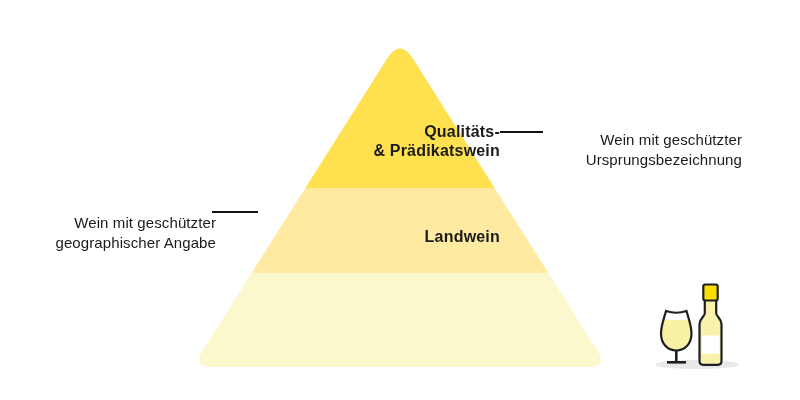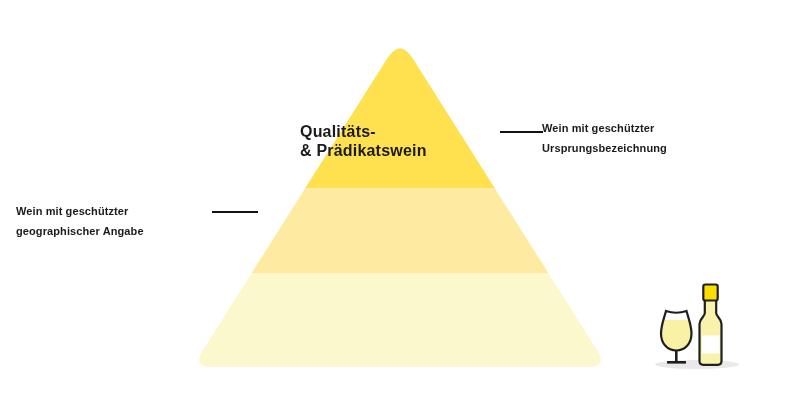--- a/index.html
+++ b/index.html
@@ -8,35 +8,36 @@
     width: 800px;
     height: 400px;
     background: #ffffff;
     overflow: hidden;
     font-family: "Liberation Sans", "DejaVu Sans", sans-serif;
     color: #1b1b1b;
   }
   .stage svg { position: absolute; left: 0; top: 0; }
   .label {
     position: absolute;
-    text-align: left;
+    text-align: right;
     white-space: pre-line;
     color: #1b1b1b;
   }
   .tier-label {
     font-weight: 700;
     font-size: 16px;
     line-height: 19px;
     letter-spacing: 0.2px;
   }
   .annotation {
-    font-weight: 700;
-    font-size: 11px;
+    font-weight: 400;
+    font-size: 15px;
     line-height: 20px;
     letter-spacing: 0.1px;
+    margin-top: 12px;
   }
 </style>
 </head>
 <body>
 
 <div class="stage">
 
   <svg width="800" height="400" viewBox="0 0 800 400">
     <defs>
       <clipPath id="pyrClip">
@@ -67,20 +68,21 @@
 
       <path d="M 704.8 299 L 704.8 313 C 704.8 317 699.5 318.5 699.5 324 L 699.5 361 Q 699.5 364.8 703.3 364.8 L 717.7 364.8 Q 721.5 364.8 721.5 361 L 721.5 324 C 721.5 318.5 716.2 317 716.2 313 L 716.2 299 Z" fill="#F8F2AC" stroke="#1f1f1f" stroke-width="2.2" stroke-linejoin="round"></path>
       <rect x="702" y="335.5" width="17.5" height="18" fill="#ffffff"></rect>
       <rect x="703.3" y="284.5" width="14.4" height="16" rx="2" fill="#F9DE00" stroke="#1f1f1f" stroke-width="2.2"></rect>
     </g>
   </svg>
 
   <div class="label tier-label" style="left:300px; top:122px; width:200px;">Qualitäts-
 &amp; Prädikatswein</div>
 
+  <div class="label tier-label" style="left:300px; top:227px; width:200px;">Landwein</div>
 
 
   <div class="label annotation" style="left:542px; top:118px; width:200px;">Wein mit geschützter
 Ursprungsbezeichnung</div>
 
   <div class="label annotation" style="left:16px; top:201px; width:200px;">Wein mit geschützter
 geographischer Angabe</div>
 
 </div>
 

